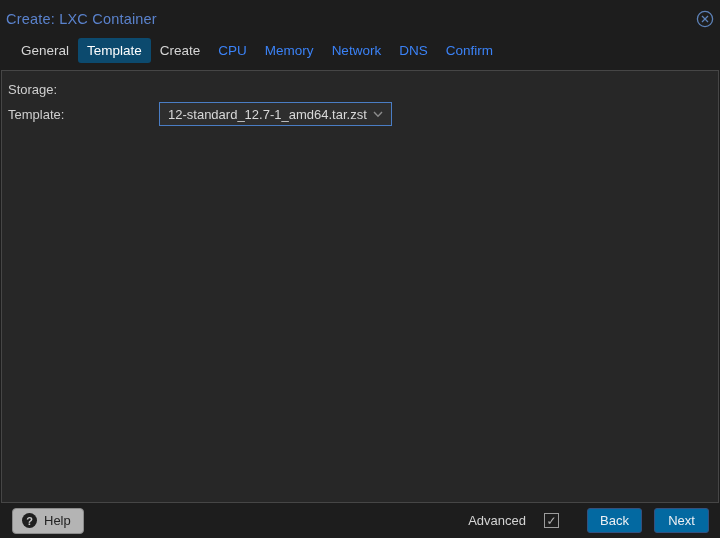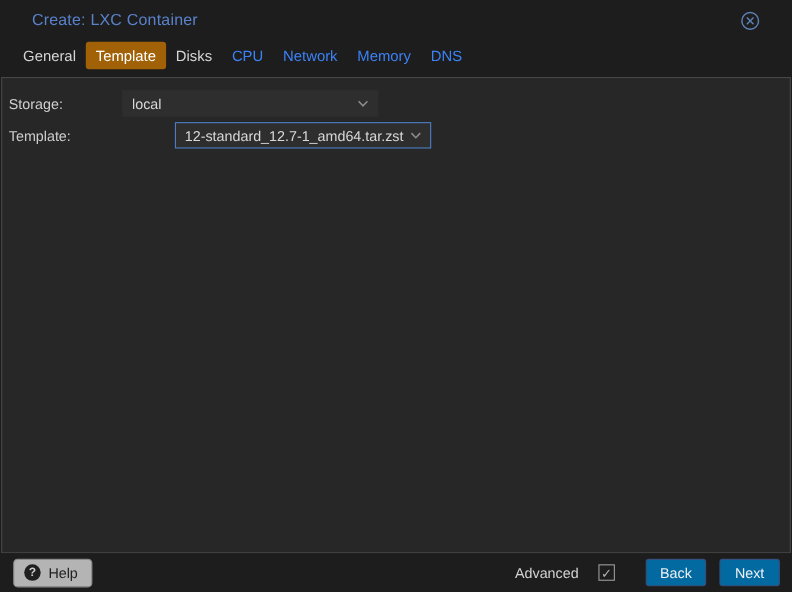--- a/index.html
+++ b/index.html
@@ -8,41 +8,41 @@
     font-family: "Liberation Sans", sans-serif;
     background: #1d1d1d;
     overflow: hidden;
   }
   .dialog { position: relative; width: 720px; height: 538px; background: #1d1d1d; }
 
   
   .titlebar {
     height: 38px;
     display: flex; align-items: center; justify-content: space-between;
-    padding: 0 29px;
+    padding: 0 6px;
   }
   .title { color: #5a82cc; font-size: 14.5px; letter-spacing: .2px; }
   .close-btn { width: 18px; height: 18px; cursor: pointer; display: flex; }
   .close-btn svg { width: 18px; height: 18px; }
 
   
   .tabs {
     height: 30px;
     display: flex; align-items: flex-start;
     padding-left: 12px;
   }
   .tab {
     font-size: 13.5px;
     padding: 5px 9px;
     border-radius: 3px;
     color: #d6d6d6;
     cursor: pointer;
     white-space: nowrap;
   }
-  .tab.active { background: #a16207; color: #ffffff; }
+  .tab.active { background: #0c4a6e; color: #ffffff; }
   .tab.disabled { color: #3b82f6; cursor: default; }
 
   
   .panel {
     position: absolute;
     top: 70px; left: 1px; right: 1px; bottom: 35px;
     background: #272727;
     border: 1px solid #464646;
     padding: 11px 0 0 6px;
   }
@@ -119,39 +119,32 @@
         <circle cx="9" cy="9" r="7.6" fill="none" stroke="#5d82b8" stroke-width="1.3"></circle>
         <line x1="6" y1="6" x2="12" y2="12" stroke="#5d82b8" stroke-width="1.3"></line>
         <line x1="12" y1="6" x2="6" y2="12" stroke="#5d82b8" stroke-width="1.3"></line>
       </svg>
     </span>
   </div>
 
   <div class="tabs">
     <span class="tab">General</span>
     <span class="tab active">Template</span>
-    <span class="tab">Disks</span>
+    <span class="tab">Create</span>
     <span class="tab disabled">CPU</span>
+    <span class="tab disabled">Memory</span>
     <span class="tab disabled">Network</span>
-    <span class="tab disabled">Memory</span>
     <span class="tab disabled">DNS</span>
+    <span class="tab disabled">Confirm</span>
   </div>
 
   <div class="panel">
 
     <div class="form-row">
       <span class="form-label">Storage:</span>
-      <div class="combo">
-        <span class="combo-value">local</span>
-        <span class="chev">
-          <svg viewBox="0 0 12 12">
-              <polyline points="2,4 6,8.2 10,4" fill="none" stroke="#8c8c8c" stroke-width="1.4"></polyline>
-            </svg>
-        </span>
-      </div>
     </div>
 
     <div class="form-row">
       <span class="form-label">Template:</span>
       <div class="combo focused">
         <span class="combo-value">12-standard_12.7-1_amd64.tar.zst</span>
         <span class="chev">
           <svg viewBox="0 0 12 12">
               <polyline points="2,4 6,8.2 10,4" fill="none" stroke="#8c8c8c" stroke-width="1.4"></polyline>
             </svg>

